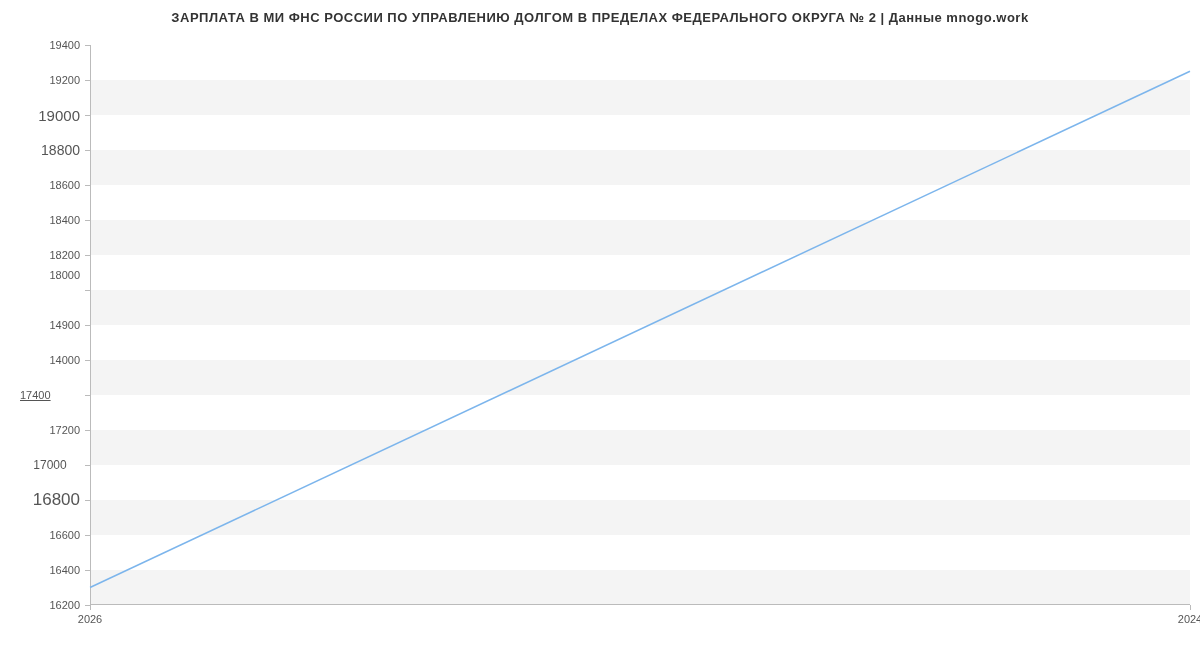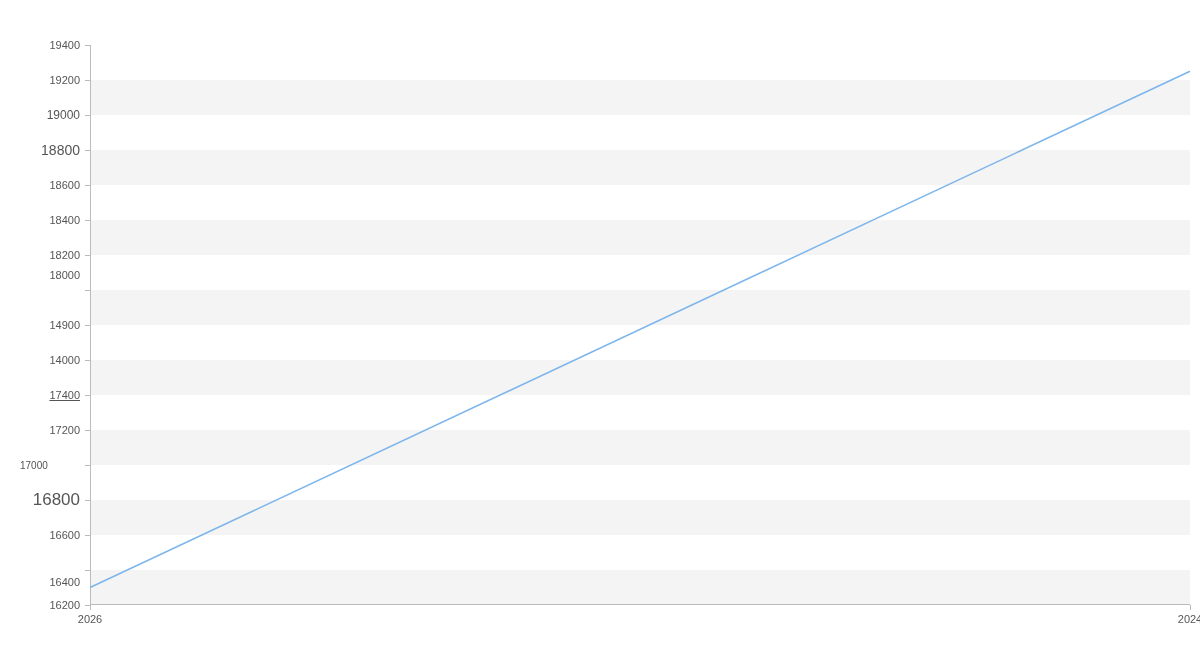--- a/index.html
+++ b/index.html
@@ -106,66 +106,67 @@
     fill: none;
     stroke: #7cb5ec;
     stroke-width: 1.5;
   }
 </style>
 </head>
 <body>
 
 <div class="chart-container">
 
+  <div class="chart-title">ЗАРПЛАТА В МИ ФНС РОССИИ ПО УПРАВЛЕНИЮ ДОЛГОМ В ПРЕДЕЛАХ ФЕДЕРАЛЬНОГО ОКРУГА № 2 | Данные mnogo.work</div>
 
   <div class="plot-area">
     <div class="plot-inner" id="plot-inner">
         <div class="grid-band" style="top: 35px; height: 35px;"></div>
         <div class="grid-band" style="top: 105px; height: 35px;"></div>
         <div class="grid-band" style="top: 175px; height: 35px;"></div>
         <div class="grid-band" style="top: 245px; height: 35px;"></div>
         <div class="grid-band" style="top: 315px; height: 35px;"></div>
         <div class="grid-band" style="top: 385px; height: 35px;"></div>
         <div class="grid-band" style="top: 455px; height: 35px;"></div>
         <div class="grid-band" style="top: 525px; height: 35px;"></div>
 
       <div class="axis-line-left"></div>
       <div class="axis-line-bottom"></div>
       <svg class="line-layer" id="line-layer" viewBox="0 0 1100 560" preserveAspectRatio="none">
           <polyline points="0,542.5 1100,26.25" class="series-line" style="stroke: rgb(124, 181, 236);"></polyline>
         </svg>
     <div class="y-tick-label" style="top: 560px; position: absolute; right: 1110px; width: 60px; text-align: right; transform: translateY(-50%); font-size: 11px; color: rgb(85, 85, 85);">16200</div>
         <div class="y-tick-mark" style="top: 560px;"></div>
-        <div class="y-tick-label" style="top: 525px; position: absolute; right: 1110px; width: 60px; text-align: right; transform: translateY(-50%); font-size: 11px; color: rgb(85, 85, 85); margin-top: 12px;">16400</div>
+        <div class="y-tick-label" style="top: 525px; position: absolute; right: 1110px; width: 60px; text-align: right; transform: translateY(-50%); font-size: 11px; color: rgb(85, 85, 85);">16400</div>
         <div class="y-tick-mark" style="top: 525px;"></div>
         <div class="y-tick-label" style="top: 490px; position: absolute; right: 1110px; width: 60px; text-align: right; transform: translateY(-50%); font-size: 11px; color: rgb(85, 85, 85);">16600</div>
         <div class="y-tick-mark" style="top: 490px;"></div>
         <div class="y-tick-label" style="top: 455px; position: absolute; right: 1110px; width: 60px; text-align: right; transform: translateY(-50%); font-size: 17px; color: rgb(85, 85, 85);">16800</div>
         <div class="y-tick-mark" style="top: 455px;"></div>
-        <div class="y-tick-label" style="top: 420px; position: absolute; right: 1110px; width: 60px; text-align: left; transform: translateY(-50%); font-size: 10px; color: rgb(85, 85, 85);">17000</div>
+        <div class="y-tick-label" style="top: 420px; position: absolute; right: 1110px; width: 60px; text-align: center; transform: translateY(-50%); font-size: 12px; color: rgb(85, 85, 85);">17000</div>
         <div class="y-tick-mark" style="top: 420px;"></div>
         <div class="y-tick-label" style="top: 385px; position: absolute; right: 1110px; width: 60px; text-align: right; transform: translateY(-50%); font-size: 11px; color: rgb(85, 85, 85);">17200</div>
         <div class="y-tick-mark" style="top: 385px;"></div>
-        <div class="y-tick-label" style="top: 350px; position: absolute; right: 1110px; width: 60px; text-align: right; transform: translateY(-50%); font-size: 11px; color: rgb(85, 85, 85); text-decoration: underline;">17400</div>
+        <div class="y-tick-label" style="top: 350px; position: absolute; right: 1110px; width: 60px; text-align: left; transform: translateY(-50%); font-size: 11px; color: rgb(85, 85, 85); text-decoration: underline;">17400</div>
         <div class="y-tick-mark" style="top: 350px;"></div>
         <div class="y-tick-label" style="top: 315px; position: absolute; right: 1110px; width: 60px; text-align: right; transform: translateY(-50%); font-size: 11px; color: rgb(85, 85, 85);">14000</div>
         <div class="y-tick-mark" style="top: 315px;"></div>
         <div class="y-tick-label" style="top: 280px; position: absolute; right: 1110px; width: 60px; text-align: right; transform: translateY(-50%); font-size: 11px; color: rgb(85, 85, 85);">14900</div>
         <div class="y-tick-mark" style="top: 280px;"></div>
         <div class="y-tick-label" style="top: 230px; position: absolute; right: 1110px; width: 60px; text-align: right; transform: translateY(-50%); font-size: 11px; color: rgb(85, 85, 85);">18000</div>
         <div class="y-tick-mark" style="top: 245px;"></div>
         <div class="y-tick-label" style="top: 210px; position: absolute; right: 1110px; width: 60px; text-align: right; transform: translateY(-50%); font-size: 11px; color: rgb(85, 85, 85);">18200</div>
         <div class="y-tick-mark" style="top: 210px;"></div>
         <div class="y-tick-label" style="top: 175px; position: absolute; right: 1110px; width: 60px; text-align: right; transform: translateY(-50%); font-size: 11px; color: rgb(85, 85, 85);">18400</div>
         <div class="y-tick-mark" style="top: 175px;"></div>
         <div class="y-tick-label" style="top: 140px; position: absolute; right: 1110px; width: 60px; text-align: right; transform: translateY(-50%); font-size: 11px; color: rgb(85, 85, 85);">18600</div>
         <div class="y-tick-mark" style="top: 140px;"></div>
         <div class="y-tick-label" style="top: 105px; position: absolute; right: 1110px; width: 60px; text-align: right; transform: translateY(-50%); font-size: 14px; color: rgb(85, 85, 85);">18800</div>
         <div class="y-tick-mark" style="top: 105px;"></div>
-        <div class="y-tick-label" style="top: 70px; position: absolute; right: 1110px; width: 60px; text-align: right; transform: translateY(-50%); font-size: 12px; color: rgb(85, 85, 85);">19000</div>
+        <div class="y-tick-label" style="top: 70px; position: absolute; right: 1110px; width: 60px; text-align: right; transform: translateY(-50%); font-size: 15px; color: rgb(85, 85, 85);">19000</div>
         <div class="y-tick-mark" style="top: 70px;"></div>
         <div class="y-tick-label" style="top: 35px; position: absolute; right: 1110px; width: 60px; text-align: right; transform: translateY(-50%); font-size: 11px; color: rgb(85, 85, 85);">19200</div>
         <div class="y-tick-mark" style="top: 35px;"></div>
         <div class="y-tick-label" style="top: 0px; position: absolute; right: 1110px; width: 60px; text-align: right; transform: translateY(-50%); font-size: 11px; color: rgb(85, 85, 85);">19400</div>
         <div class="y-tick-mark" style="top: 0px;"></div>
         <div class="x-tick-label" style="left: 0px;">2026</div>
         <div class="x-tick-mark" style="left: 0px;"></div>
         <div class="x-tick-label" style="left: 1100px;">2024</div>
         <div class="x-tick-mark" style="left: 1100px;"></div>
       </div>

